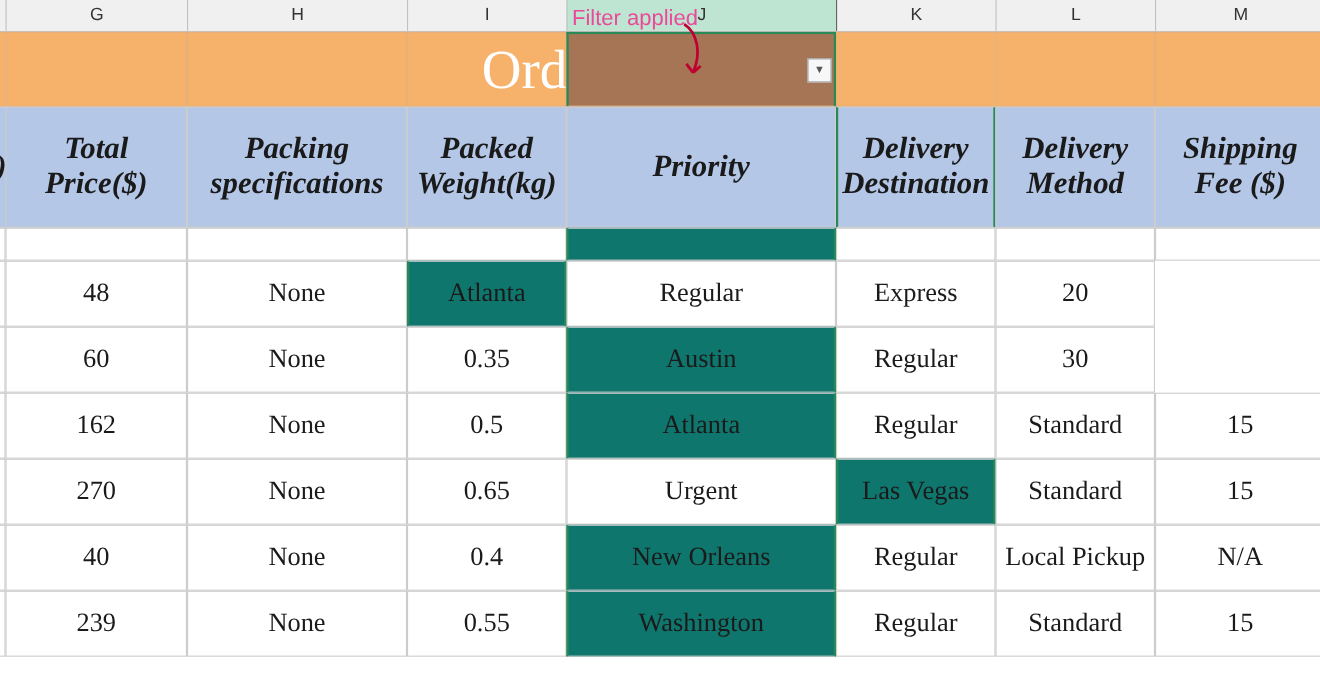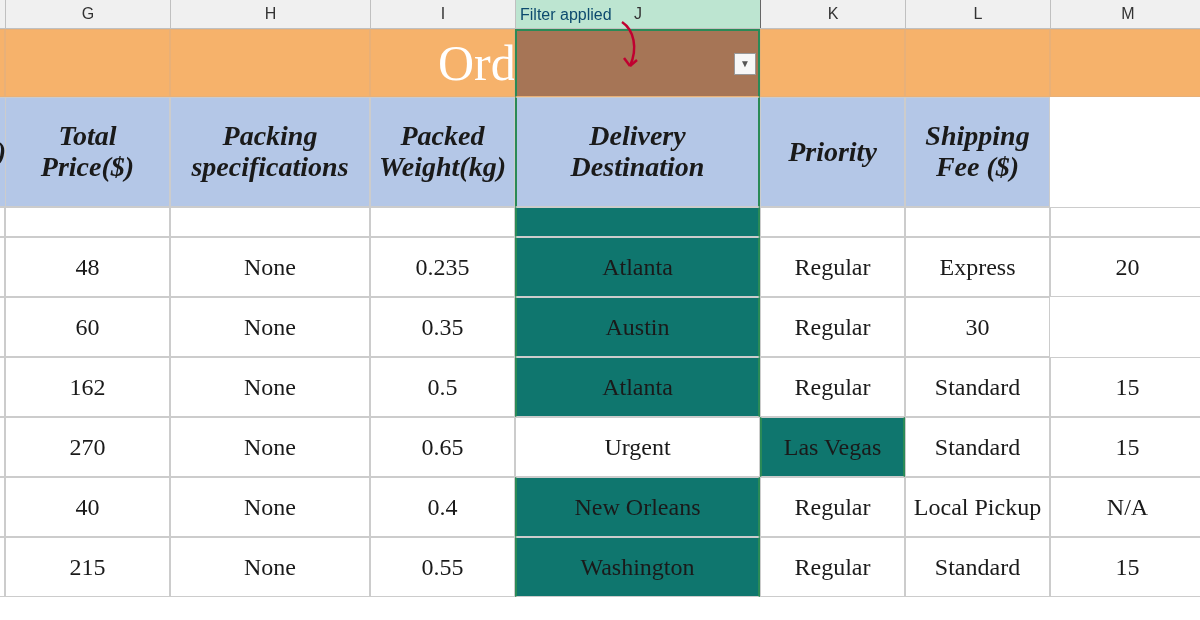--- a/index.html
+++ b/index.html
@@ -116,22 +116,22 @@
     align-items: center;
     justify-content: center;
     font-size: 10px;
     color: #555;
   }
 
   .annotation {
     position: absolute;
     top: 6px;
     left: 520px;
-    color: #0c4a6e;
-    font-size: 16px;
+    color: #ec4899;
+    font-size: 20px;
     font-family: Arial, sans-serif;
     pointer-events: none;
     z-index: 5;
   }
   .arrow {
     position: absolute;
     top: 18px;
     left: 610px;
     pointer-events: none;
     z-index: 5;
@@ -168,42 +168,42 @@
     <div class="cell r-title title-cell"></div>
     <div class="cell r-title title-cell"></div>
     <div class="cell r-title title-cell"></div>
   </div>
 
   <div class="grid">
     <div class="cell r-header header-cell sliver" style="justify-content:flex-end;padding-right:2px;">)</div>
     <div class="cell r-header header-cell">Total Price($)</div>
     <div class="cell r-header header-cell">Packing specifications</div>
     <div class="cell r-header header-cell">Packed Weight(kg)</div>
+    <div class="cell r-header header-cell">Priority</div>
     <div class="cell r-header header-cell sel-col sel-border-left sel-border-right" style="background:#b4c7e7;">Delivery Destination</div>
-    <div class="cell r-header header-cell">Priority</div>
+    <div class="cell r-header header-cell">Delivery Method</div>
     <div class="cell r-header header-cell">Shipping Fee ($)</div>
   </div>
 
   <div class="grid">
     <div class="cell r-blank sliver"></div>
     <div class="cell r-blank"></div>
     <div class="cell r-blank"></div>
     <div class="cell r-blank"></div>
     <div class="cell r-blank sel-col sel-border-left sel-border-right"></div>
     <div class="cell r-blank"></div>
     <div class="cell r-blank"></div>
     <div class="cell r-blank"></div>
   </div>
 
   <div id="data-rows">
       <div class="grid">
         <div class="cell r-data data-cell sliver"></div>
         <div class="cell r-data data-cell">48</div>
         <div class="cell r-data data-cell">None</div>
-        <div class="cell r-data data-cell">0.235</div>
         <div class="cell r-data data-cell sel-col sel-border-left sel-border-right">Atlanta</div>
         <div class="cell r-data data-cell">Regular</div>
         <div class="cell r-data data-cell">Express</div>
         <div class="cell r-data data-cell">20</div>
       </div>
       <div class="grid">
         <div class="cell r-data data-cell sliver"></div>
         <div class="cell r-data data-cell">60</div>
         <div class="cell r-data data-cell">None</div>
         <div class="cell r-data data-cell">0.35</div>
@@ -236,21 +236,21 @@
         <div class="cell r-data data-cell">40</div>
         <div class="cell r-data data-cell">None</div>
         <div class="cell r-data data-cell">0.4</div>
         <div class="cell r-data data-cell sel-col sel-border-left sel-border-right">New Orleans</div>
         <div class="cell r-data data-cell">Regular</div>
         <div class="cell r-data data-cell">Local Pickup</div>
         <div class="cell r-data data-cell">N/A</div>
       </div>
       <div class="grid">
         <div class="cell r-data data-cell sliver"></div>
-        <div class="cell r-data data-cell">215</div>
+        <div class="cell r-data data-cell">239</div>
         <div class="cell r-data data-cell">None</div>
         <div class="cell r-data data-cell">0.55</div>
         <div class="cell r-data data-cell sel-col sel-border-left sel-border-right">Washington</div>
         <div class="cell r-data data-cell">Regular</div>
         <div class="cell r-data data-cell">Standard</div>
         <div class="cell r-data data-cell">15</div>
       </div>
     </div>
 
   <div class="annotation">Filter applied</div>

